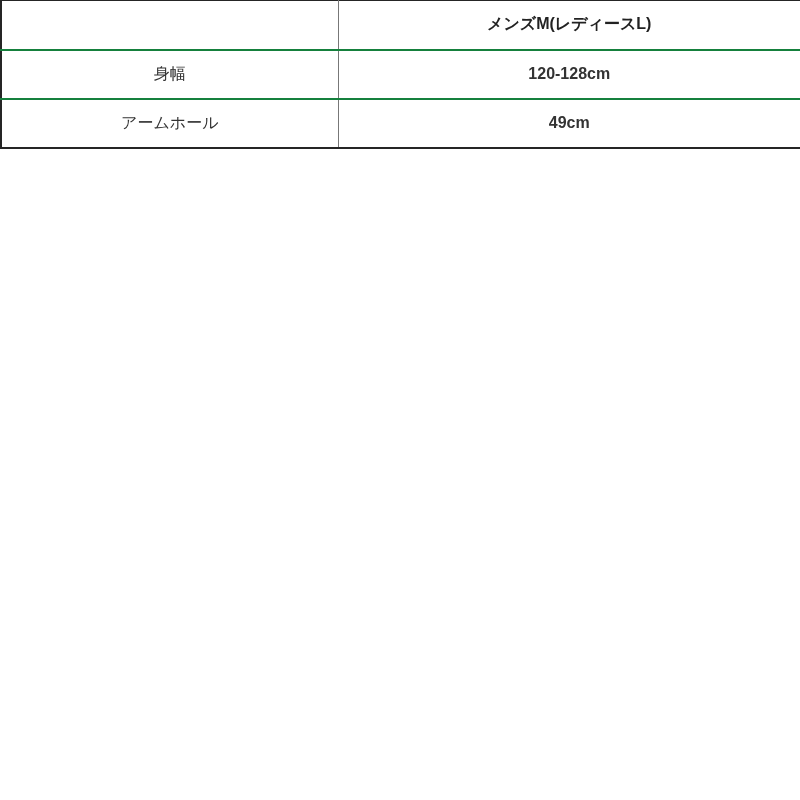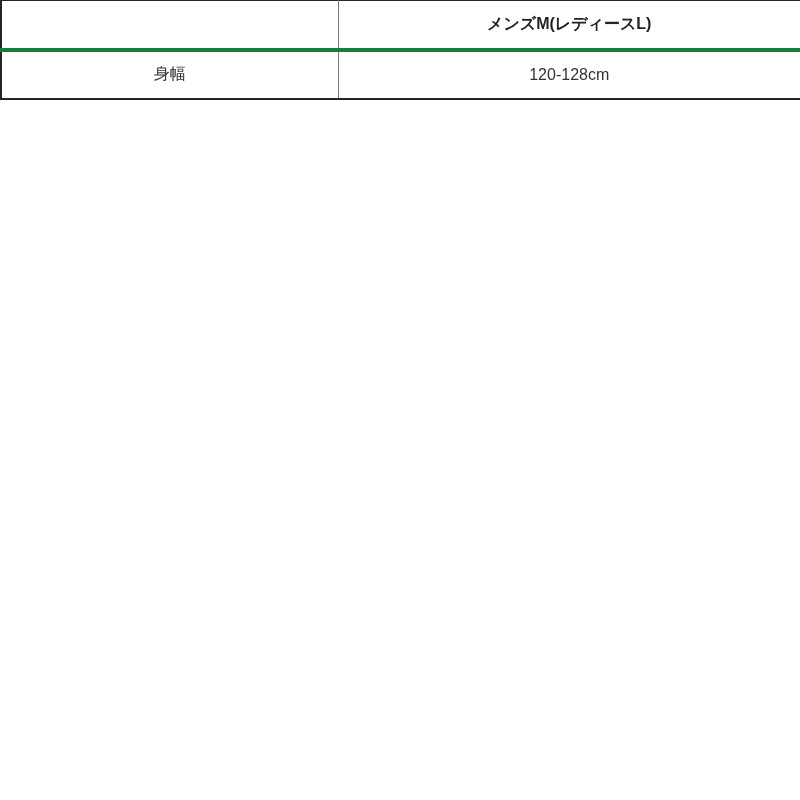--- a/index.html
+++ b/index.html
@@ -35,25 +35,26 @@
     font-size: 16px;
     font-weight: normal;
     color: #333333;
     background: #ffffff;
     overflow: hidden;
     white-space: nowrap;
   }
   
   table.size-chart tbody tr th,
   table.size-chart tbody tr td {
-    border-top: 4px solid #15803d;
+    border-top: 2px solid #15803d;
   }
   
   table.size-chart .value-cell {
     border-left: 1px solid #777777;
+    font-weight: bold;
   }
   table.size-chart thead th.header-value {
     font-weight: bold;
     color: #222222;
   }
 </style>
 </head>
 <body>
 
 <div class="page">
@@ -66,15 +67,19 @@
       <tr>
         <th class="label-cell"></th>
         <th class="value-cell header-value">メンズM(レディースL)</th>
       </tr>
     </thead>
     <tbody>
       <tr>
         <td class="label-cell">身幅</td>
         <td class="value-cell">120-128cm</td>
       </tr>
+      <tr>
+        <td class="label-cell">アームホール</td>
+        <td class="value-cell">49cm</td>
+      </tr>
     </tbody>
   </table>
 </div>
 
 </body></html>

